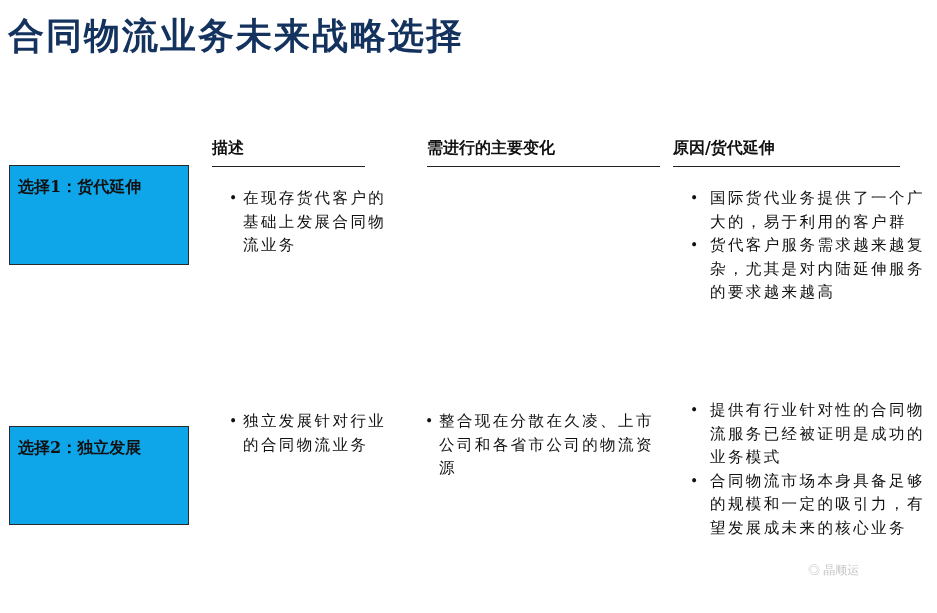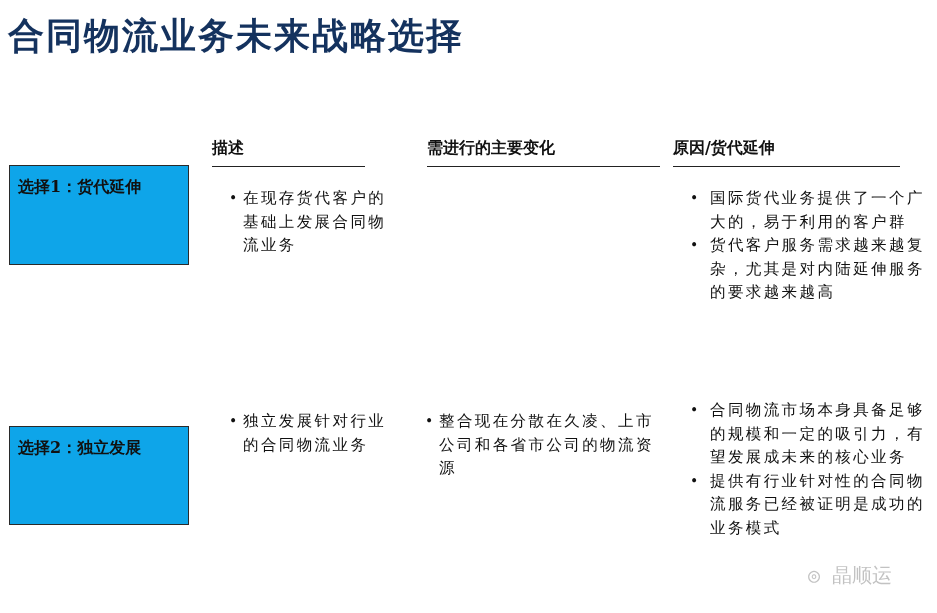--- a/index.html
+++ b/index.html
@@ -34,22 +34,22 @@
       position: relative; padding-left: 14px;
       font-size: 15.5px; line-height: 23.5px; letter-spacing: 2.4px;
     }
     .bullets li::before {
       content: "\2022"; position: absolute; left: 0; top: 0;
       font-size: 14px;
     }
     .bullets.wide li { padding-left: 20px; }
     .watermark {
       position: absolute; left: 808px; top: 562px;
-      font-size: 20px; color: rgba(120,120,120,0.45);
-      font-family: Liberation Mono, monospace; white-space: nowrap; text-align: right;
+      font-size: 12px; color: rgba(120,120,120,0.45);
+      font-family: Liberation Sans, sans-serif; white-space: nowrap; text-align: right;
     }
   </style>
 </head>
 <body>
 
 <div class="title">合同物流业务未来战略选择</div>
 
 <div class="col-header" style="left:212px; width:153px;">描述</div>
 <div class="col-header" style="left:427px; width:233px;">需进行的主要变化</div>
 <div class="col-header" style="left:673px; width:227px;">原因/货代延伸</div>
@@ -76,17 +76,17 @@
 
 <ul class="bullets" style="left:212px; top:393px; width:160px;">
   <li>独立发展针对行业的合同物流业务</li>
 </ul>
 
 <ul class="bullets" style="left:408px; top:393px; width:236px;">
   <li>整合现在分散在久凌、上市公司和各省市公司的物流资源</li>
 </ul>
 
 <ul class="bullets wide" style="left:673px; top:382px; width:245px;">
+  <li>提供有行业针对性的合同物流服务已经被证明是成功的业务模式</li>
   <li>合同物流市场本身具备足够的规模和一定的吸引力，有望发展成未来的核心业务</li>
-  <li>提供有行业针对性的合同物流服务已经被证明是成功的业务模式</li>
 </ul>
 
 <div class="watermark">◎ 晶顺运</div>
 
 </body></html>

